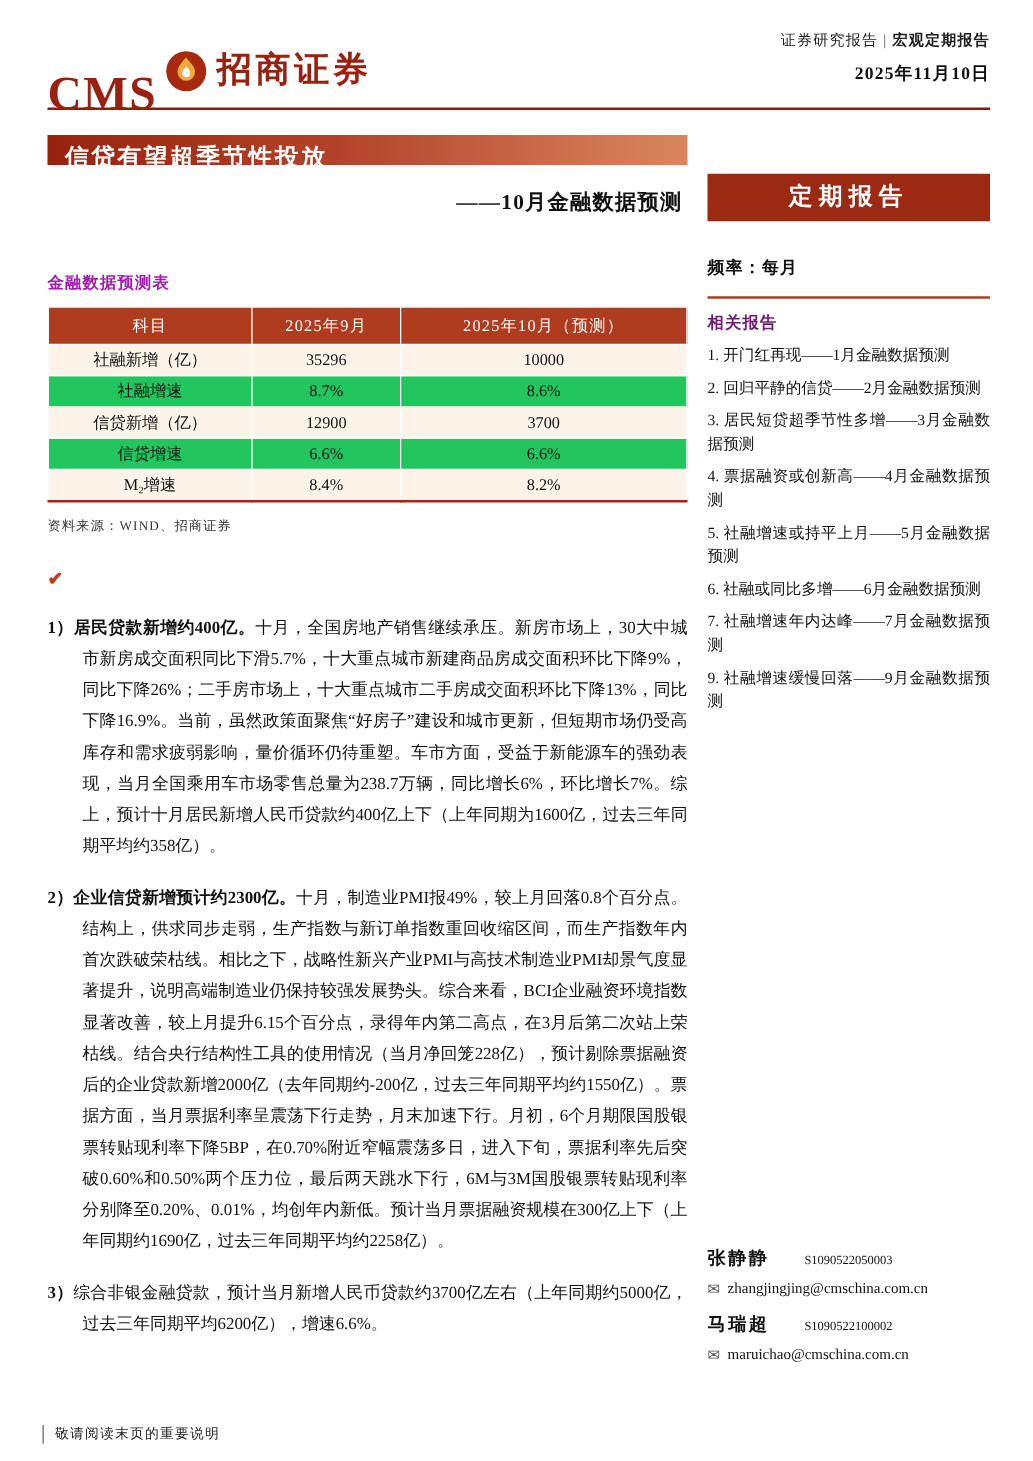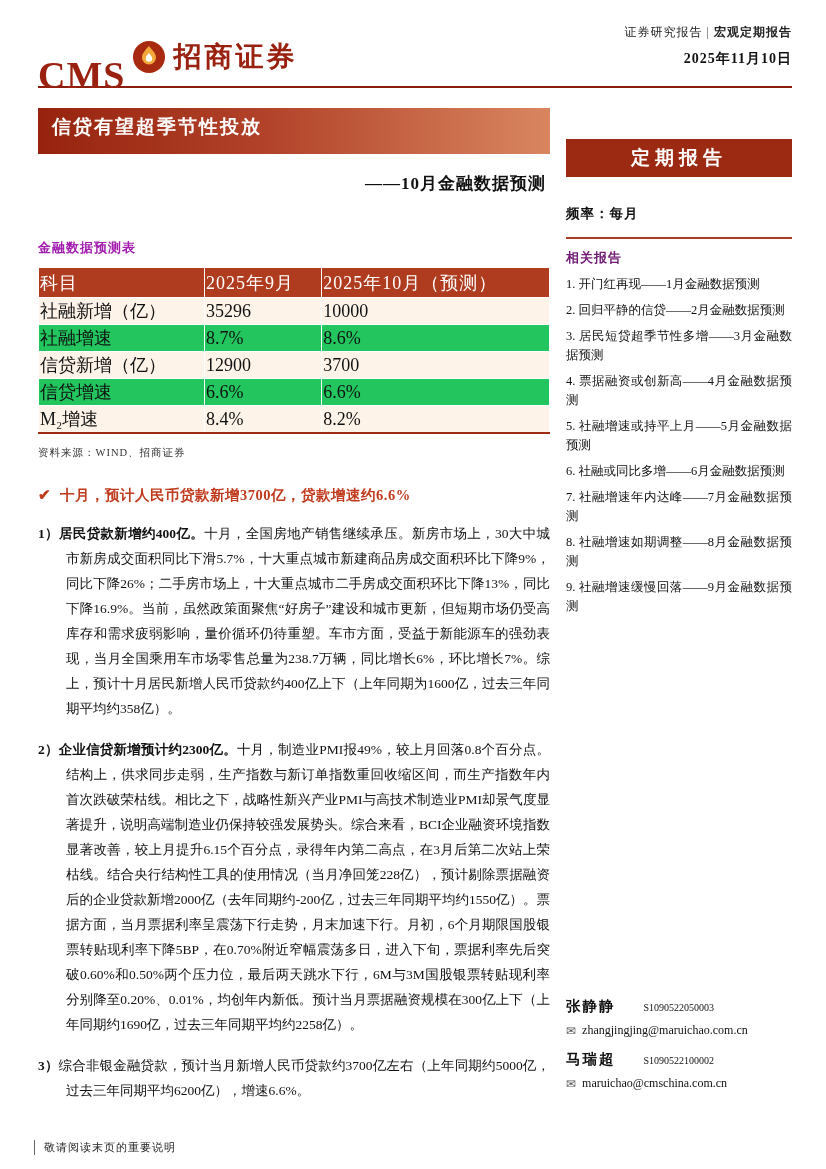--- a/index.html
+++ b/index.html
@@ -18,27 +18,27 @@
   .report-type{font-size:12px;color:#222;letter-spacing:1px;}
   .report-type .cat{font-weight:bold;}
   .report-type .sep{margin:0 4px;color:#555;}
   .report-date{font-size:14px;font-weight:bold;margin-top:9px;letter-spacing:1px;}
   
   .content{position:absolute;top:108px;left:38px;right:34px;display:flex;gap:16px;}
   .main{flex:0 0 512px;width:512px;}
   .sidebar{flex:1;display:flex;flex-direction:column;height:952px;margin-top:31px;}
   
   .title-banner{
-    height:46px;line-height:38px;padding-left:14px;color:#fff;font-weight:bold;
+    height:24px;line-height:38px;padding-left:14px;color:#fff;font-weight:bold;
     font-size:19px;letter-spacing:2px;
     background:linear-gradient(90deg,#97230e 0%,#b2432a 45%,#d9865f 100%);
   }
   .subtitle{text-align:right;padding-right:4px;font-size:17px;font-weight:bold;margin-top:18px;letter-spacing:1px;}
   .table-caption{color:#a21caf;font-weight:bold;font-size:13px;margin-top:44px;margin-bottom:10px;letter-spacing:1px;}
-  table.forecast{width:100%;border-collapse:collapse;font-size:18px;text-align:left;border-bottom:2px solid #9c2c12;}
+  table.forecast{width:100%;border-collapse:collapse;font-size:13px;text-align:center;border-bottom:2px solid #9c2c12;}
   table.forecast th{background:#b03c20;color:#fff;font-weight:normal;height:27px;border:1.5px solid #fff;letter-spacing:1px;}
   table.forecast td{height:22px;border:1.5px solid #fff;}
   tr.row-light td{background:#fdf3e9;}
   tr.row-peach td{background:#22c55e;}
   .source{font-size:10.5px;color:#333;margin-top:12px;letter-spacing:1px;}
   .highlight{margin-top:26px;color:#c03a1d;font-weight:bold;font-size:14.5px;display:flex;gap:9px;align-items:baseline;letter-spacing:.5px;}
   .check{font-size:15px;}
   .para{font-size:13.5px;line-height:25px;text-align:justify;margin:16px 0 0;padding-left:28px;text-indent:-28px;}
   .para .lead{font-weight:bold;}
   [data-name="body-paragraphs"]{margin-top:6px;}
@@ -121,21 +121,20 @@
               <td data-name="row-label">M₂增速</td>
               <td data-name="row-value">8.4%</td>
               <td data-name="row-value">8.2%</td>
             </tr>
           </tbody>
       </table>
       <div class="source" data-name="table-source-note">资料来源：WIND、招商证券</div>
 
       <div class="highlight" data-name="key-takeaway">
         <span class="check" data-name="check-icon">✔</span>
-        <span data-name="key-takeaway-text">十月，预计人民币贷款新增3700亿，贷款增速约6.6%</span>
       </div>
 
       <div data-name="body-paragraphs">
           <p class="para" data-name="body-paragraph"><span class="lead" data-name="paragraph-lead">1）居民贷款新增约400亿。</span>十月，全国房地产销售继续承压。新房市场上，30大中城市新房成交面积同比下滑5.7%，十大重点城市新建商品房成交面积环比下降9%，同比下降26%；二手房市场上，十大重点城市二手房成交面积环比下降13%，同比下降16.9%。当前，虽然政策面聚焦“好房子”建设和城市更新，但短期市场仍受高库存和需求疲弱影响，量价循环仍待重塑。车市方面，受益于新能源车的强劲表现，当月全国乘用车市场零售总量为238.7万辆，同比增长6%，环比增长7%。综上，预计十月居民新增人民币贷款约400亿上下（上年同期为1600亿，过去三年同期平均约358亿）。</p>
           <p class="para" data-name="body-paragraph"><span class="lead" data-name="paragraph-lead">2）企业信贷新增预计约2300亿。</span>十月，制造业PMI报49%，较上月回落0.8个百分点。结构上，供求同步走弱，生产指数与新订单指数重回收缩区间，而生产指数年内首次跌破荣枯线。相比之下，战略性新兴产业PMI与高技术制造业PMI却景气度显著提升，说明高端制造业仍保持较强发展势头。综合来看，BCI企业融资环境指数显著改善，较上月提升6.15个百分点，录得年内第二高点，在3月后第二次站上荣枯线。结合央行结构性工具的使用情况（当月净回笼228亿），预计剔除票据融资后的企业贷款新增2000亿（去年同期约-200亿，过去三年同期平均约1550亿）。票据方面，当月票据利率呈震荡下行走势，月末加速下行。月初，6个月期限国股银票转贴现利率下降5BP，在0.70%附近窄幅震荡多日，进入下旬，票据利率先后突破0.60%和0.50%两个压力位，最后两天跳水下行，6M与3M国股银票转贴现利率分别降至0.20%、0.01%，均创年内新低。预计当月票据融资规模在300亿上下（上年同期约1690亿，过去三年同期平均约2258亿）。</p>
           <p class="para" data-name="body-paragraph"><span class="lead" data-name="paragraph-lead">3）</span>综合非银金融贷款，预计当月新增人民币贷款约3700亿左右（上年同期约5000亿，过去三年同期平均6200亿），增速6.6%。</p>
         </div>
     </div>
 
     <aside class="sidebar" data-name="sidebar">
@@ -144,31 +143,30 @@
       <div class="red-rule" data-name="sidebar-divider"></div>
       <div class="related-title" data-name="related-reports-title">相关报告</div>
       <ul class="related" data-name="related-report-list">
           <li data-name="related-report-item">1. 开门红再现——1月金融数据预测</li>
           <li data-name="related-report-item">2. 回归平静的信贷——2月金融数据预测</li>
           <li data-name="related-report-item">3. 居民短贷超季节性多增——3月金融数据预测</li>
           <li data-name="related-report-item">4. 票据融资或创新高——4月金融数据预测</li>
           <li data-name="related-report-item">5. 社融增速或持平上月——5月金融数据预测</li>
           <li data-name="related-report-item">6. 社融或同比多增——6月金融数据预测</li>
           <li data-name="related-report-item">7. 社融增速年内达峰——7月金融数据预测</li>
-          <li data-name="related-report-item">8. 社融增速如期调整——8月金融数据预测</li>
           <li data-name="related-report-item">9. 社融增速缓慢回落——9月金融数据预测</li>
         </ul>
       <div class="authors" data-name="authors">
           <div class="author-name-row" data-name="author-name-row">
             <span class="author-name" data-name="author-name">张静静</span>
             <span class="author-id" data-name="author-license-id">S1090522050003</span>
           </div>
           <div class="author-email" data-name="author-email-row">
             <span class="mail-icon" data-name="mail-icon">✉</span>
-            <span data-name="author-email">zhangjingjing@maruichao.com.cn</span>
+            <span data-name="author-email">zhangjingjing@cmschina.com.cn</span>
           </div>
           <div class="author-name-row" data-name="author-name-row">
             <span class="author-name" data-name="author-name">马瑞超</span>
             <span class="author-id" data-name="author-license-id">S1090522100002</span>
           </div>
           <div class="author-email" data-name="author-email-row">
             <span class="mail-icon" data-name="mail-icon">✉</span>
             <span data-name="author-email">maruichao@cmschina.com.cn</span>
           </div>
         </div>

